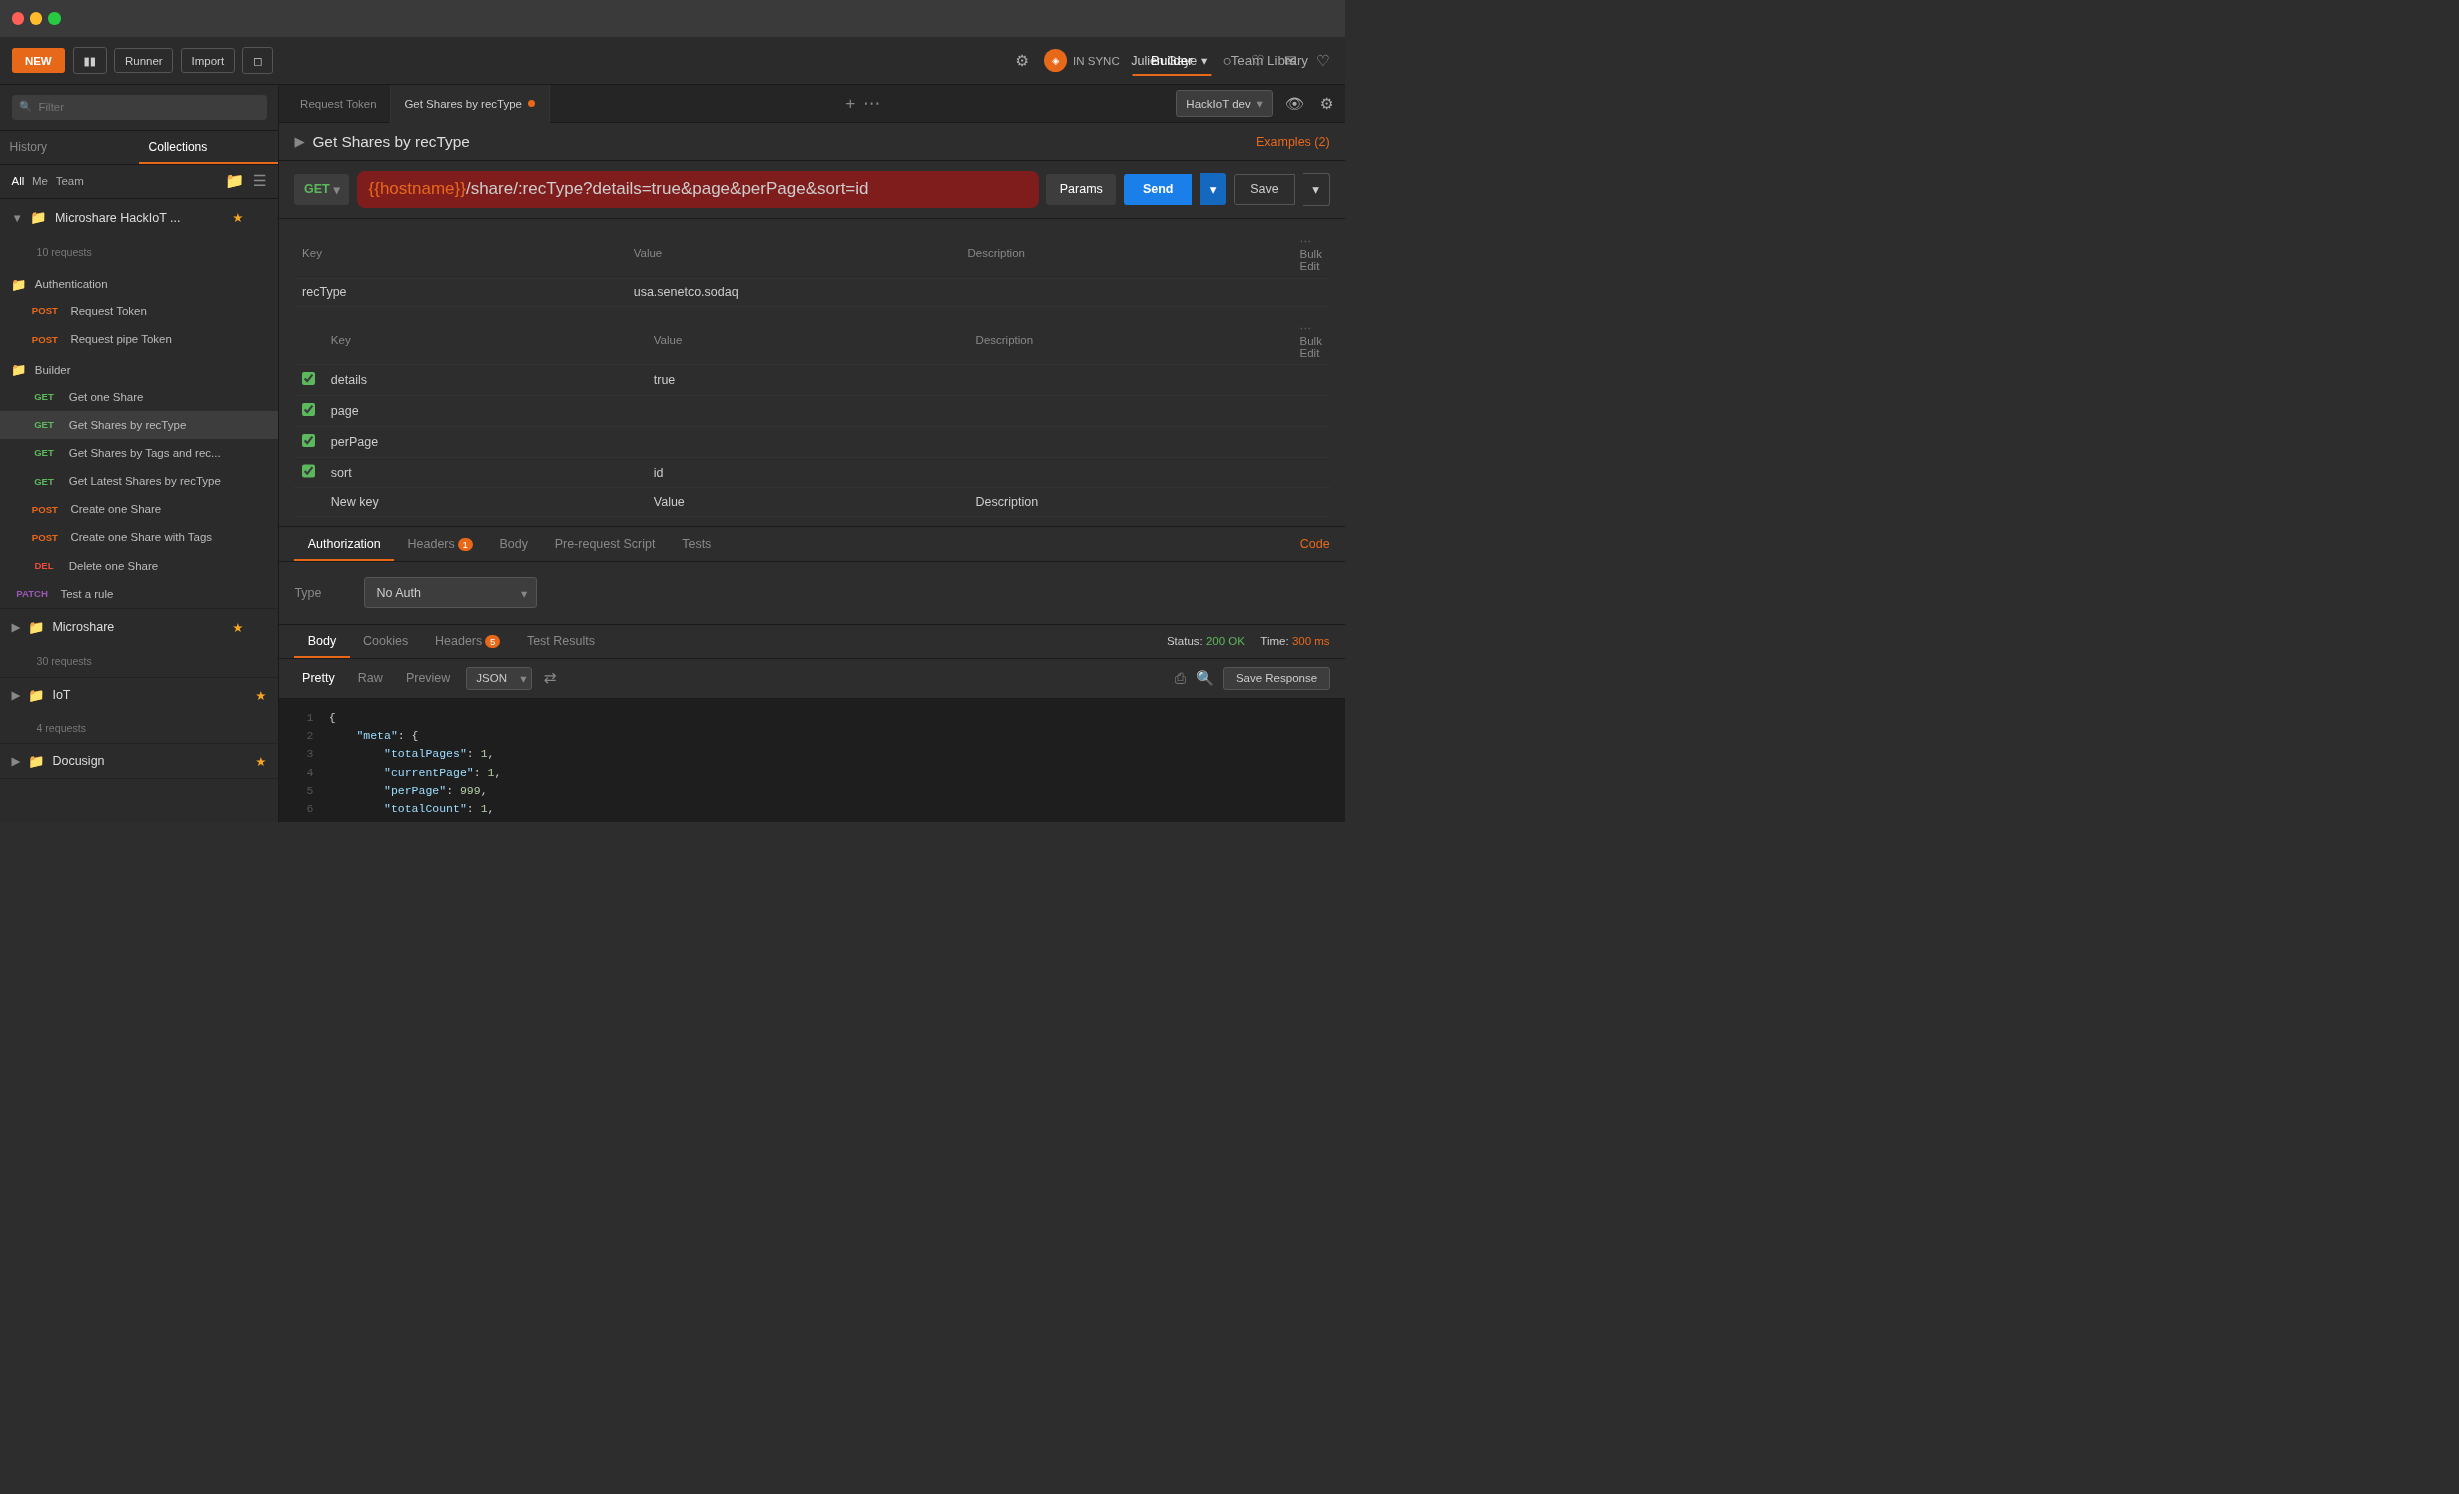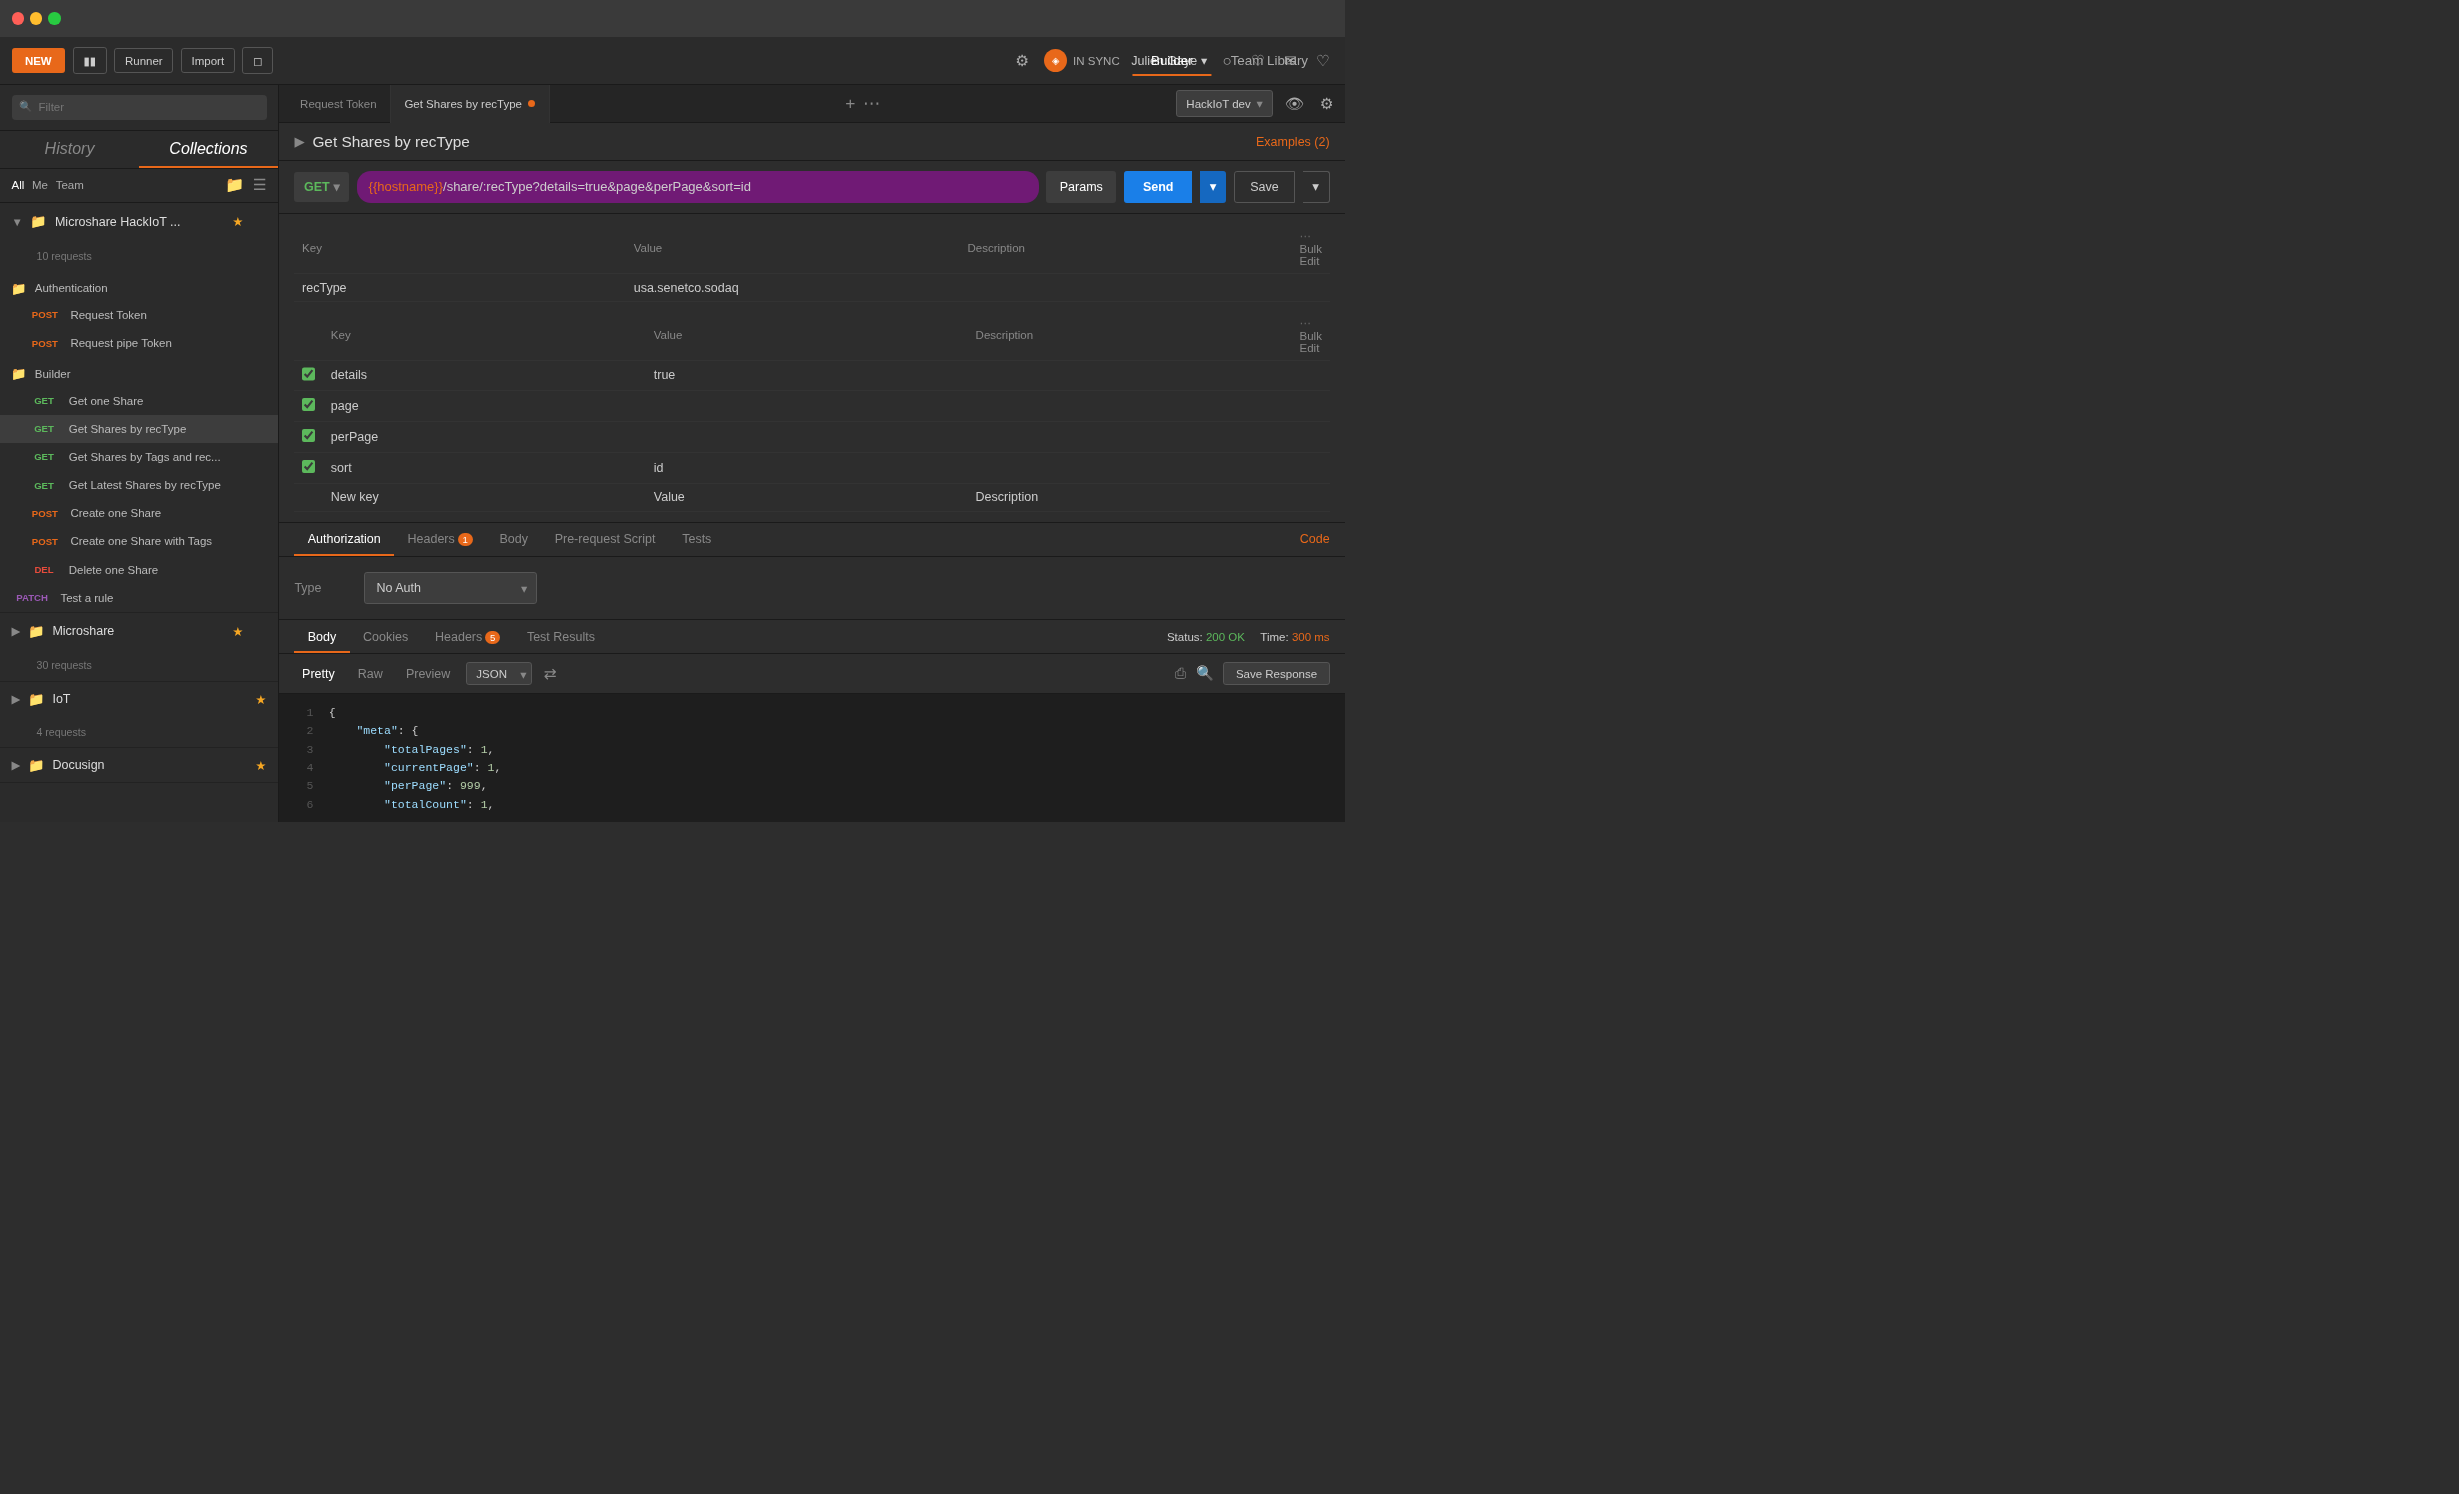--- a/index.html
+++ b/index.html
@@ -152,26 +152,25 @@
       font-size: 10.6px;
       opacity: 0.5;
     }
     .sidebar-tabs {
       display: flex;
       border-bottom: 1px solid #1a1a1a;
     }
     .sidebar-tab {
       flex: 1;
       padding: 9.6px;
-      text-align: center;
-      font-size: 16px;
+      text-align: left;
+      font-size: 12px;
       color: #888;
       cursor: pointer;
       position: relative;
-      font-style: italic;
     }
     .sidebar-tab.active {
       color: #fff;
     }
     .sidebar-tab.active::after {
       content: '';
       position: absolute;
       bottom: 0; left: 0; right: 0;
       height: 1.9px;
       background: #e8681a;
@@ -342,26 +341,26 @@
       font-size: 12.5px;
       font-weight: 700;
       padding: 7.7px 9.6px;
       cursor: pointer;
       display: flex;
       align-items: center;
       gap: 3.8px;
     }
     .url-input {
       flex: 1;
-      background: #701a75;
-      border: none;
-      border-radius: 14px;
+      background: #7f1d1d;
+      border: none;
+      border-radius: 8px;
       padding: 8.6px 11.5px;
       color: #ccc;
-      font-size: 13px;
+      font-size: 17px;
     }
     .url-hostname { color: #e8681a; }
     .url-path { color: #ccc; }
     .params-btn {
       background: #3d3d3d;
       border: none;
       border-radius: 2.9px;
       color: #ffffff;
       padding: 8.6px 13.4px;
       cursor: pointer;

